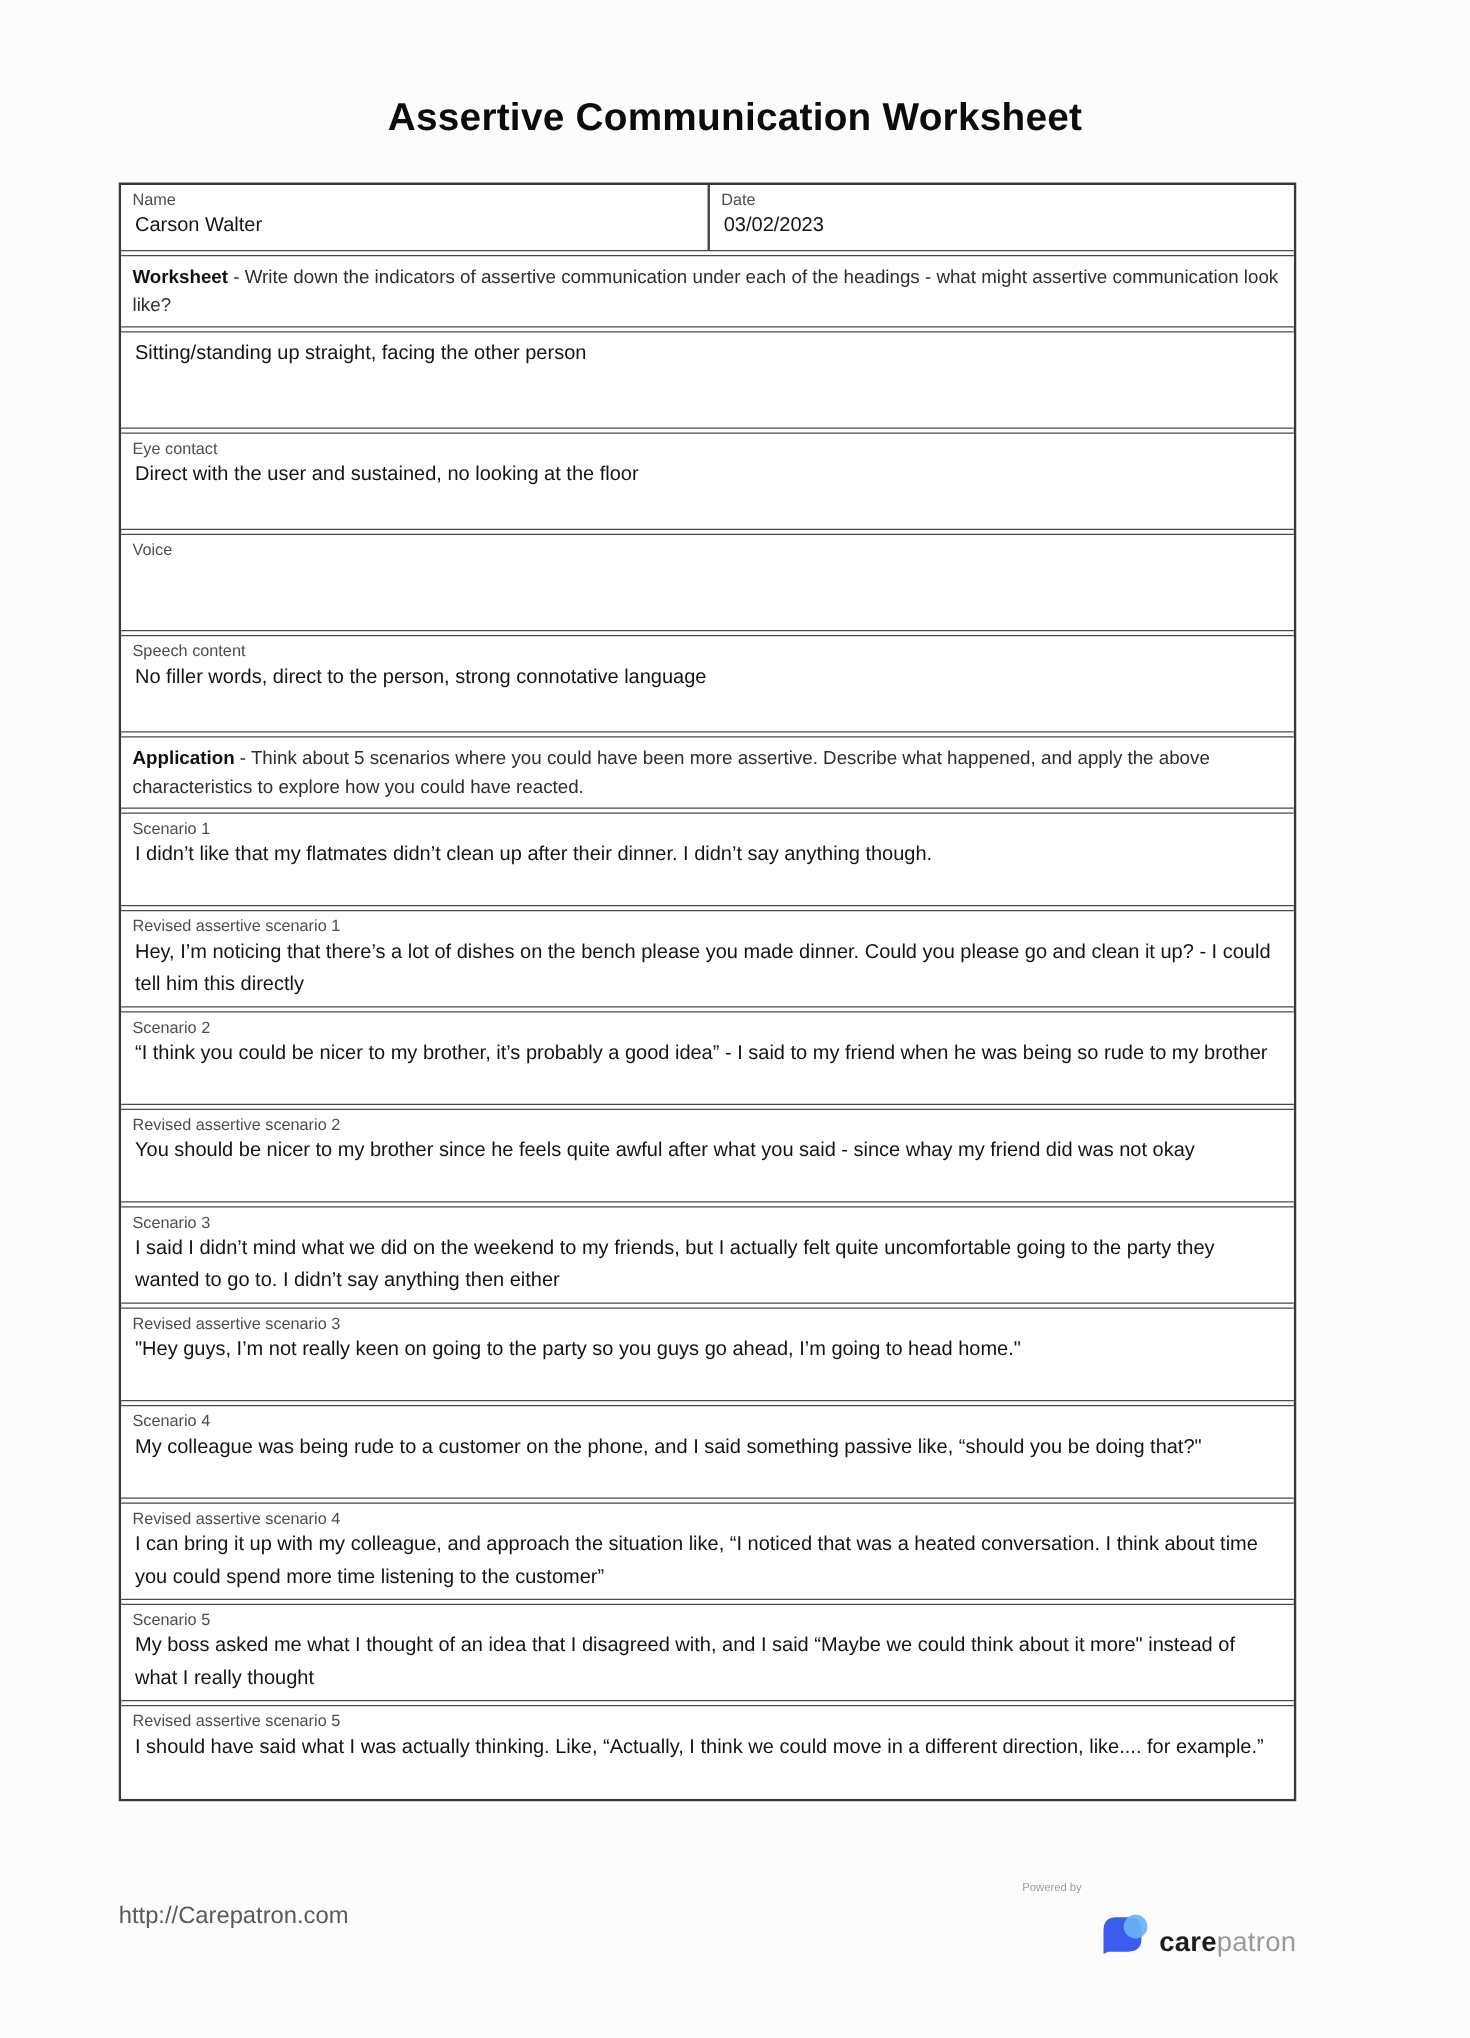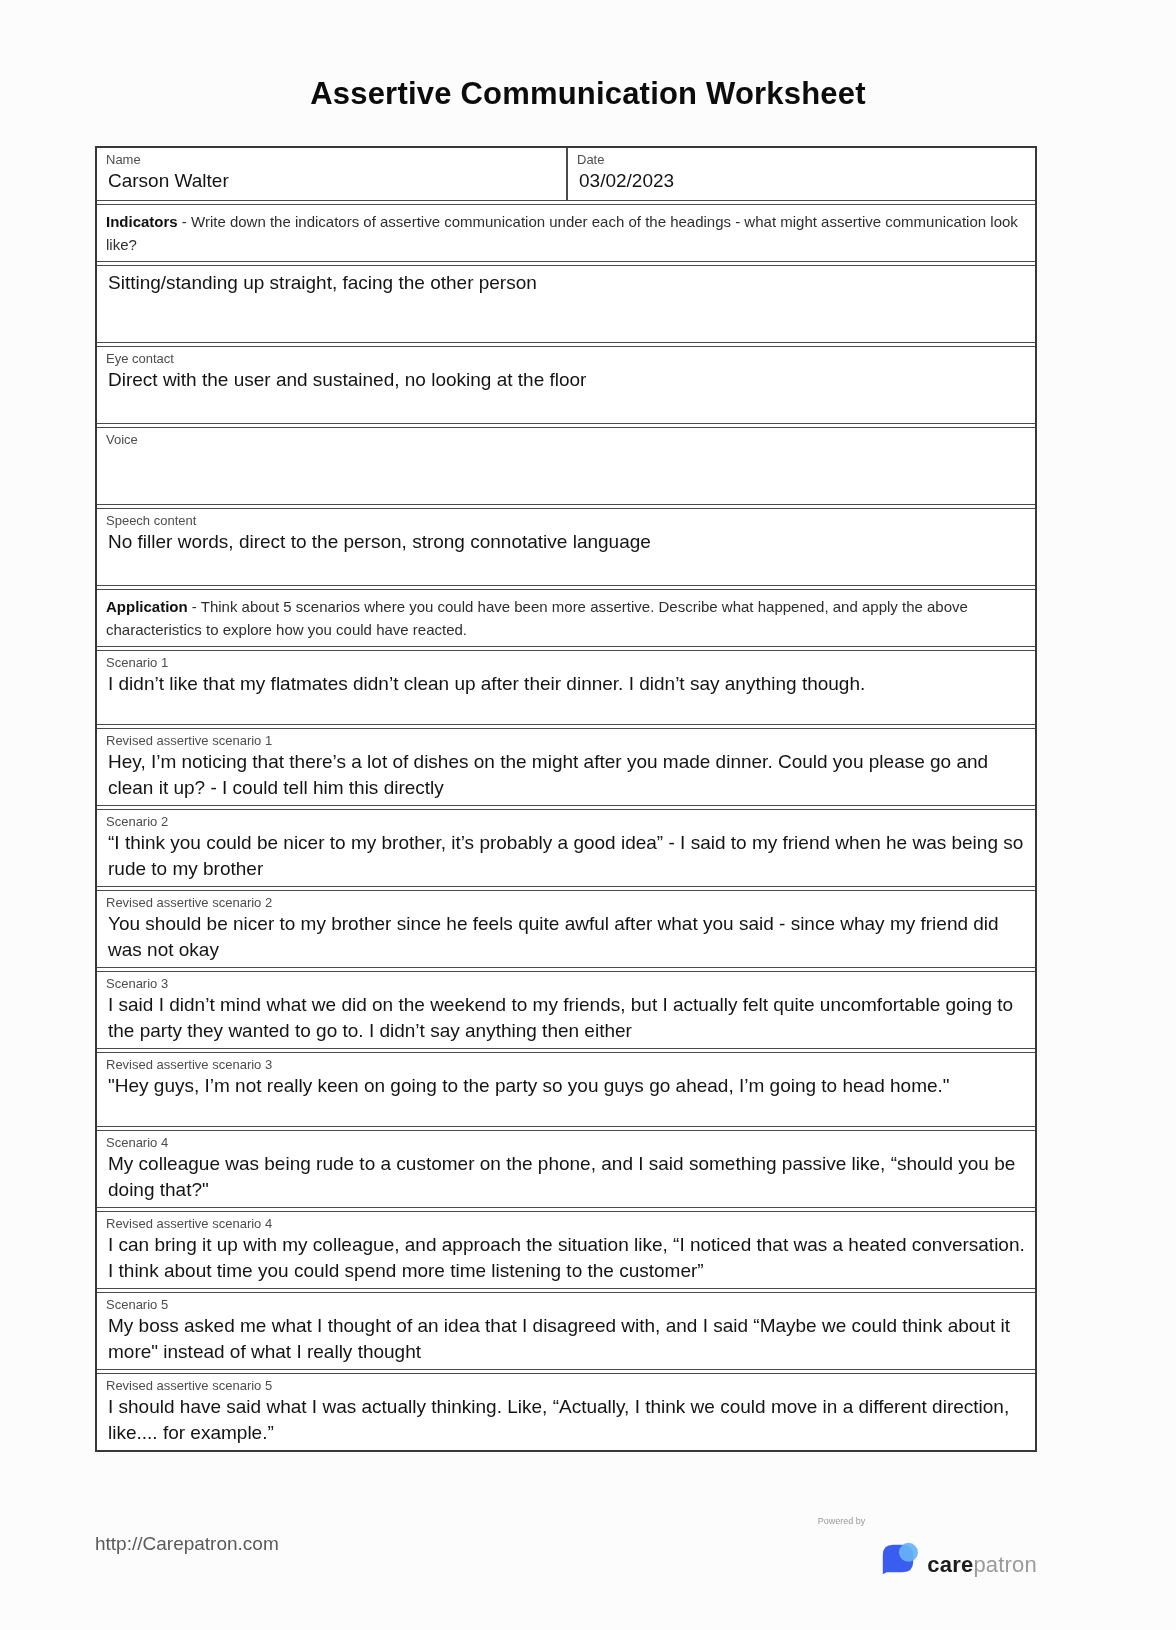--- a/index.html
+++ b/index.html
@@ -35,21 +35,21 @@
   .sheet > .cell:last-child { border-bottom:none; }
   .split { display:flex; padding:0; min-height:53px; }
   .subcell { flex:1 1 50%; padding:4px 9px; box-sizing:border-box; }
   .subcell + .subcell { border-left:2px solid #4a4a4a; }
   .lbl {
     font-size:13px;
     color:#4d4d4d;
     line-height:16px;
   }
   .val {
-    font-size:19px;
+    font-size:16px;
     color:#141414;
     line-height:26px;
     padding-left:2px;
   }
   .instr {
     font-size:15px;
     line-height:23px;
     color:#2e2e2e;
     padding:5px 9px;
   }
@@ -92,21 +92,21 @@
       <div class="lbl">Name</div>
       <div class="val">Carson Walter</div>
     </div>
     <div class="subcell">
       <div class="lbl">Date</div>
       <div class="val">03/02/2023</div>
     </div>
   </div>
 
   <div class="cell instr">
-    <span class="lead">Indicators</span><span> - Write down the indicators of assertive communication under each of the headings - what might assertive communication look like?</span>
+    <span class="lead">Worksheet</span><span> - Write down the indicators of assertive communication under each of the headings - what might assertive communication look like?</span>
   </div>
 
   <div class="cell field">
     <div class="val">Sitting/standing up straight, facing the other person</div>
   </div>
 
   <div class="cell field">
     <div class="lbl">Eye contact</div>
     <div class="val">Direct with the user and sustained, no looking at the floor</div>
   </div>
@@ -124,21 +124,21 @@
     <span class="lead">Application</span><span> - Think about 5 scenarios where you could have been more assertive. Describe what happened, and apply the above characteristics to explore how you could have reacted.</span>
   </div>
 
   <div class="cell scenario">
     <div class="lbl">Scenario 1</div>
     <div class="val">I didn’t like that my flatmates didn’t clean up after their dinner. I didn’t say anything though.</div>
   </div>
 
   <div class="cell scenario">
     <div class="lbl">Revised assertive scenario 1</div>
-    <div class="val">Hey, I’m noticing that there’s a lot of dishes on the might after you made dinner. Could you please go and clean it up? - I could tell him this directly</div>
+    <div class="val">Hey, I’m noticing that there’s a lot of dishes on the bench please you made dinner. Could you please go and clean it up? - I could tell him this directly</div>
   </div>
 
   <div class="cell scenario">
     <div class="lbl">Scenario 2</div>
     <div class="val">“I think you could be nicer to my brother, it’s probably a good idea” - I said to my friend when he was being so rude to my brother</div>
   </div>
 
   <div class="cell scenario">
     <div class="lbl">Revised assertive scenario 2</div>
     <div class="val">You should be nicer to my brother since he feels quite awful after what you said - since whay my friend did was not okay</div>

